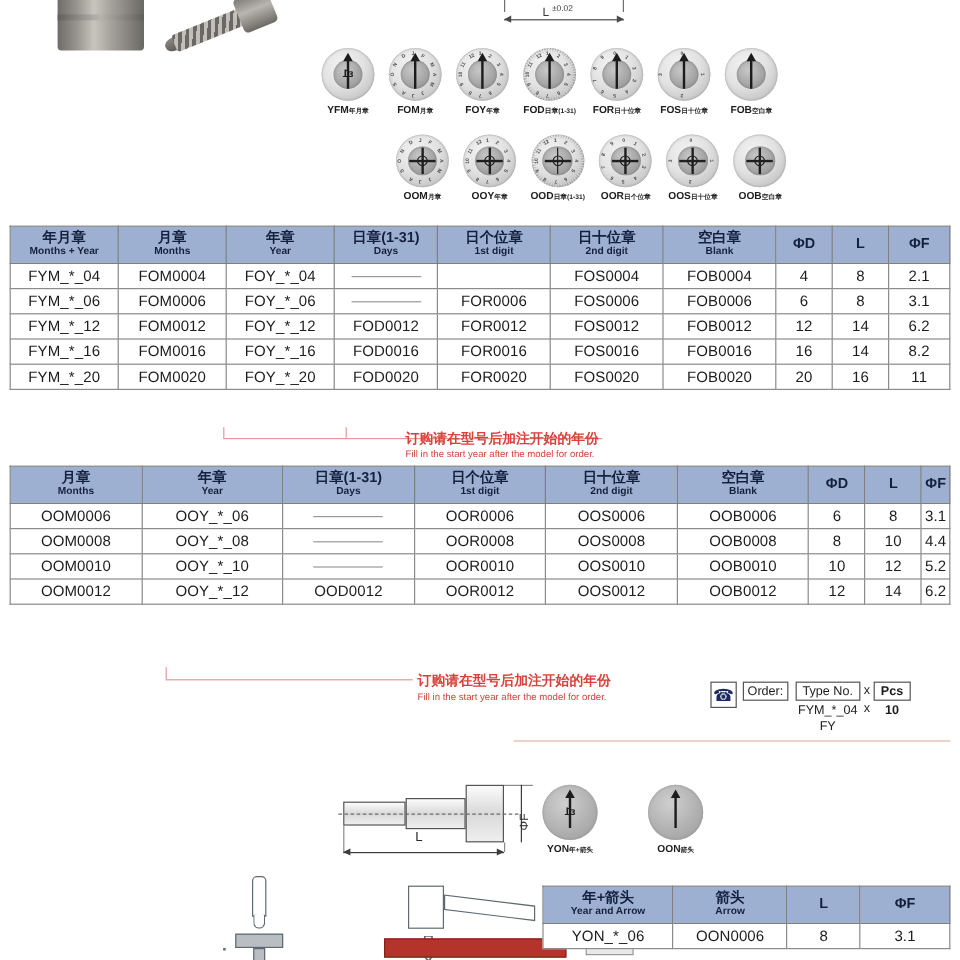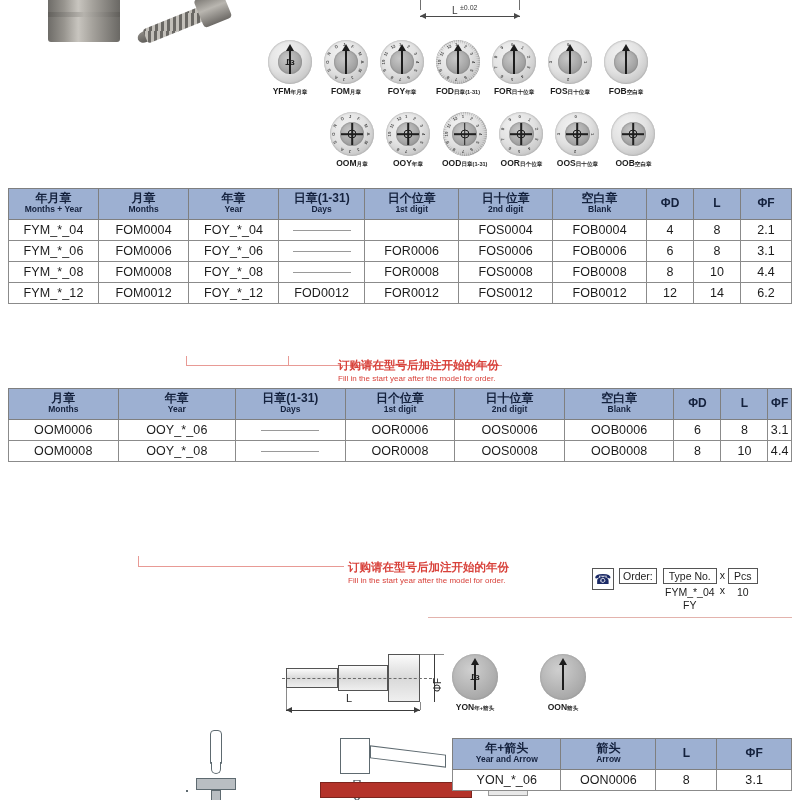--- a/index.html
+++ b/index.html
@@ -469,43 +469,55 @@
           <td>FOY_*_06</td>
           <td><span class="dash"></span></td>
           <td>FOR0006</td>
           <td>FOS0006</td>
           <td>FOB0006</td>
           <td>6</td>
           <td>8</td>
           <td>3.1</td>
         </tr>
         <tr>
-          <td>FYM_*_08</td>
-          <td>FOM0008</td>
-          <td>FOY_*_08</td>
-          <td><span class="dash"></span></td>
-          <td>FOR0008</td>
-          <td>FOS0008</td>
-          <td>FOB0008</td>
-          <td>8</td>
-          <td>10</td>
-          <td>4.4</td>
-        </tr>
-        <tr>
           <td>FYM_*_12</td>
           <td>FOM0012</td>
           <td>FOY_*_12</td>
           <td>FOD0012</td>
           <td>FOR0012</td>
           <td>FOS0012</td>
           <td>FOB0012</td>
           <td>12</td>
           <td>14</td>
           <td>6.2</td>
         </tr>
+        <tr>
+          <td>FYM_*_16</td>
+          <td>FOM0016</td>
+          <td>FOY_*_16</td>
+          <td>FOD0016</td>
+          <td>FOR0016</td>
+          <td>FOS0016</td>
+          <td>FOB0016</td>
+          <td>16</td>
+          <td>14</td>
+          <td>8.2</td>
+        </tr>
+        <tr>
+          <td>FYM_*_20</td>
+          <td>FOM0020</td>
+          <td>FOY_*_20</td>
+          <td>FOD0020</td>
+          <td>FOR0020</td>
+          <td>FOS0020</td>
+          <td>FOB0020</td>
+          <td>20</td>
+          <td>16</td>
+          <td>11</td>
+        </tr>
       </tbody>
   </table>
 
   <div class="brk-red" style="left:186px; top:356px; width:102px; height:9px; border-width:0 0 0 1px;"></div>
   <div class="brk-red" style="left:288px; top:356px; width:0; height:9px; border-width:0 0 0 1px;"></div>
   <div class="brk-red" style="left:186px; top:365px; width:316px; height:0; border-width:1px 0 0 0;"></div>
   <div class="note-red" style="left:338px; top:358px;">
     <span class="cn">订购请在型号后加注开始的年份</span>
     <span class="en">Fill in the start year after the model for order.</span>
   </div>
@@ -564,20 +576,42 @@
           <td>OOM0008</td>
           <td>OOY_*_08</td>
           <td><span class="dash"></span></td>
           <td>OOR0008</td>
           <td>OOS0008</td>
           <td>OOB0008</td>
           <td>8</td>
           <td>10</td>
           <td>4.4</td>
         </tr>
+        <tr>
+          <td>OOM0010</td>
+          <td>OOY_*_10</td>
+          <td><span class="dash"></span></td>
+          <td>OOR0010</td>
+          <td>OOS0010</td>
+          <td>OOB0010</td>
+          <td>10</td>
+          <td>12</td>
+          <td>5.2</td>
+        </tr>
+        <tr>
+          <td>OOM0012</td>
+          <td>OOY_*_12</td>
+          <td>OOD0012</td>
+          <td>OOR0012</td>
+          <td>OOS0012</td>
+          <td>OOB0012</td>
+          <td>12</td>
+          <td>14</td>
+          <td>6.2</td>
+        </tr>
       </tbody>
   </table>
 
   <div class="brk-red" style="left:138px; top:556px; width:0; height:10px; border-width:0 0 0 1px;"></div>
   <div class="brk-red" style="left:138px; top:566px; width:206px; height:0; border-width:1px 0 0 0;"></div>
   <div class="note-red" style="left:348px; top:560px;">
     <span class="cn">订购请在型号后加注开始的年份</span>
     <span class="en">Fill in the start year after the model for order.</span>
   </div>
 
@@ -586,21 +620,21 @@
     <div class="ord-lbl">Order:</div>
     <div style="margin-left:6px; text-align:center;">
       <div class="ord-cell">Type No.</div>
       <div class="ord-val" style="margin-top:2px;">FYM_*_04</div>
       <div class="ord-val" style="margin-top:1px;">FY</div>
     </div>
     <div style="text-align:center;">
       <div class="ord-x">x</div>
       <div class="ord-val" style="margin-top:2px;">x</div>
     </div>
-    <div style="text-align:center;">
+    <div style="text-align:center;font-weight:bold;">
       <div class="ord-cell">Pcs</div>
       <div class="ord-val" style="margin-top:2px;">10</div>
     </div>
   </div>
 
   <div class="sect-rule" style="left:428px; top:617px; width:364px;"></div>
 
 
   <div class="pdraw" style="left:282px; top:652px; width:160px; height:80px;">
     <div class="seg" style="left:4px; top:16px; width:52px; height:20px;"></div>

